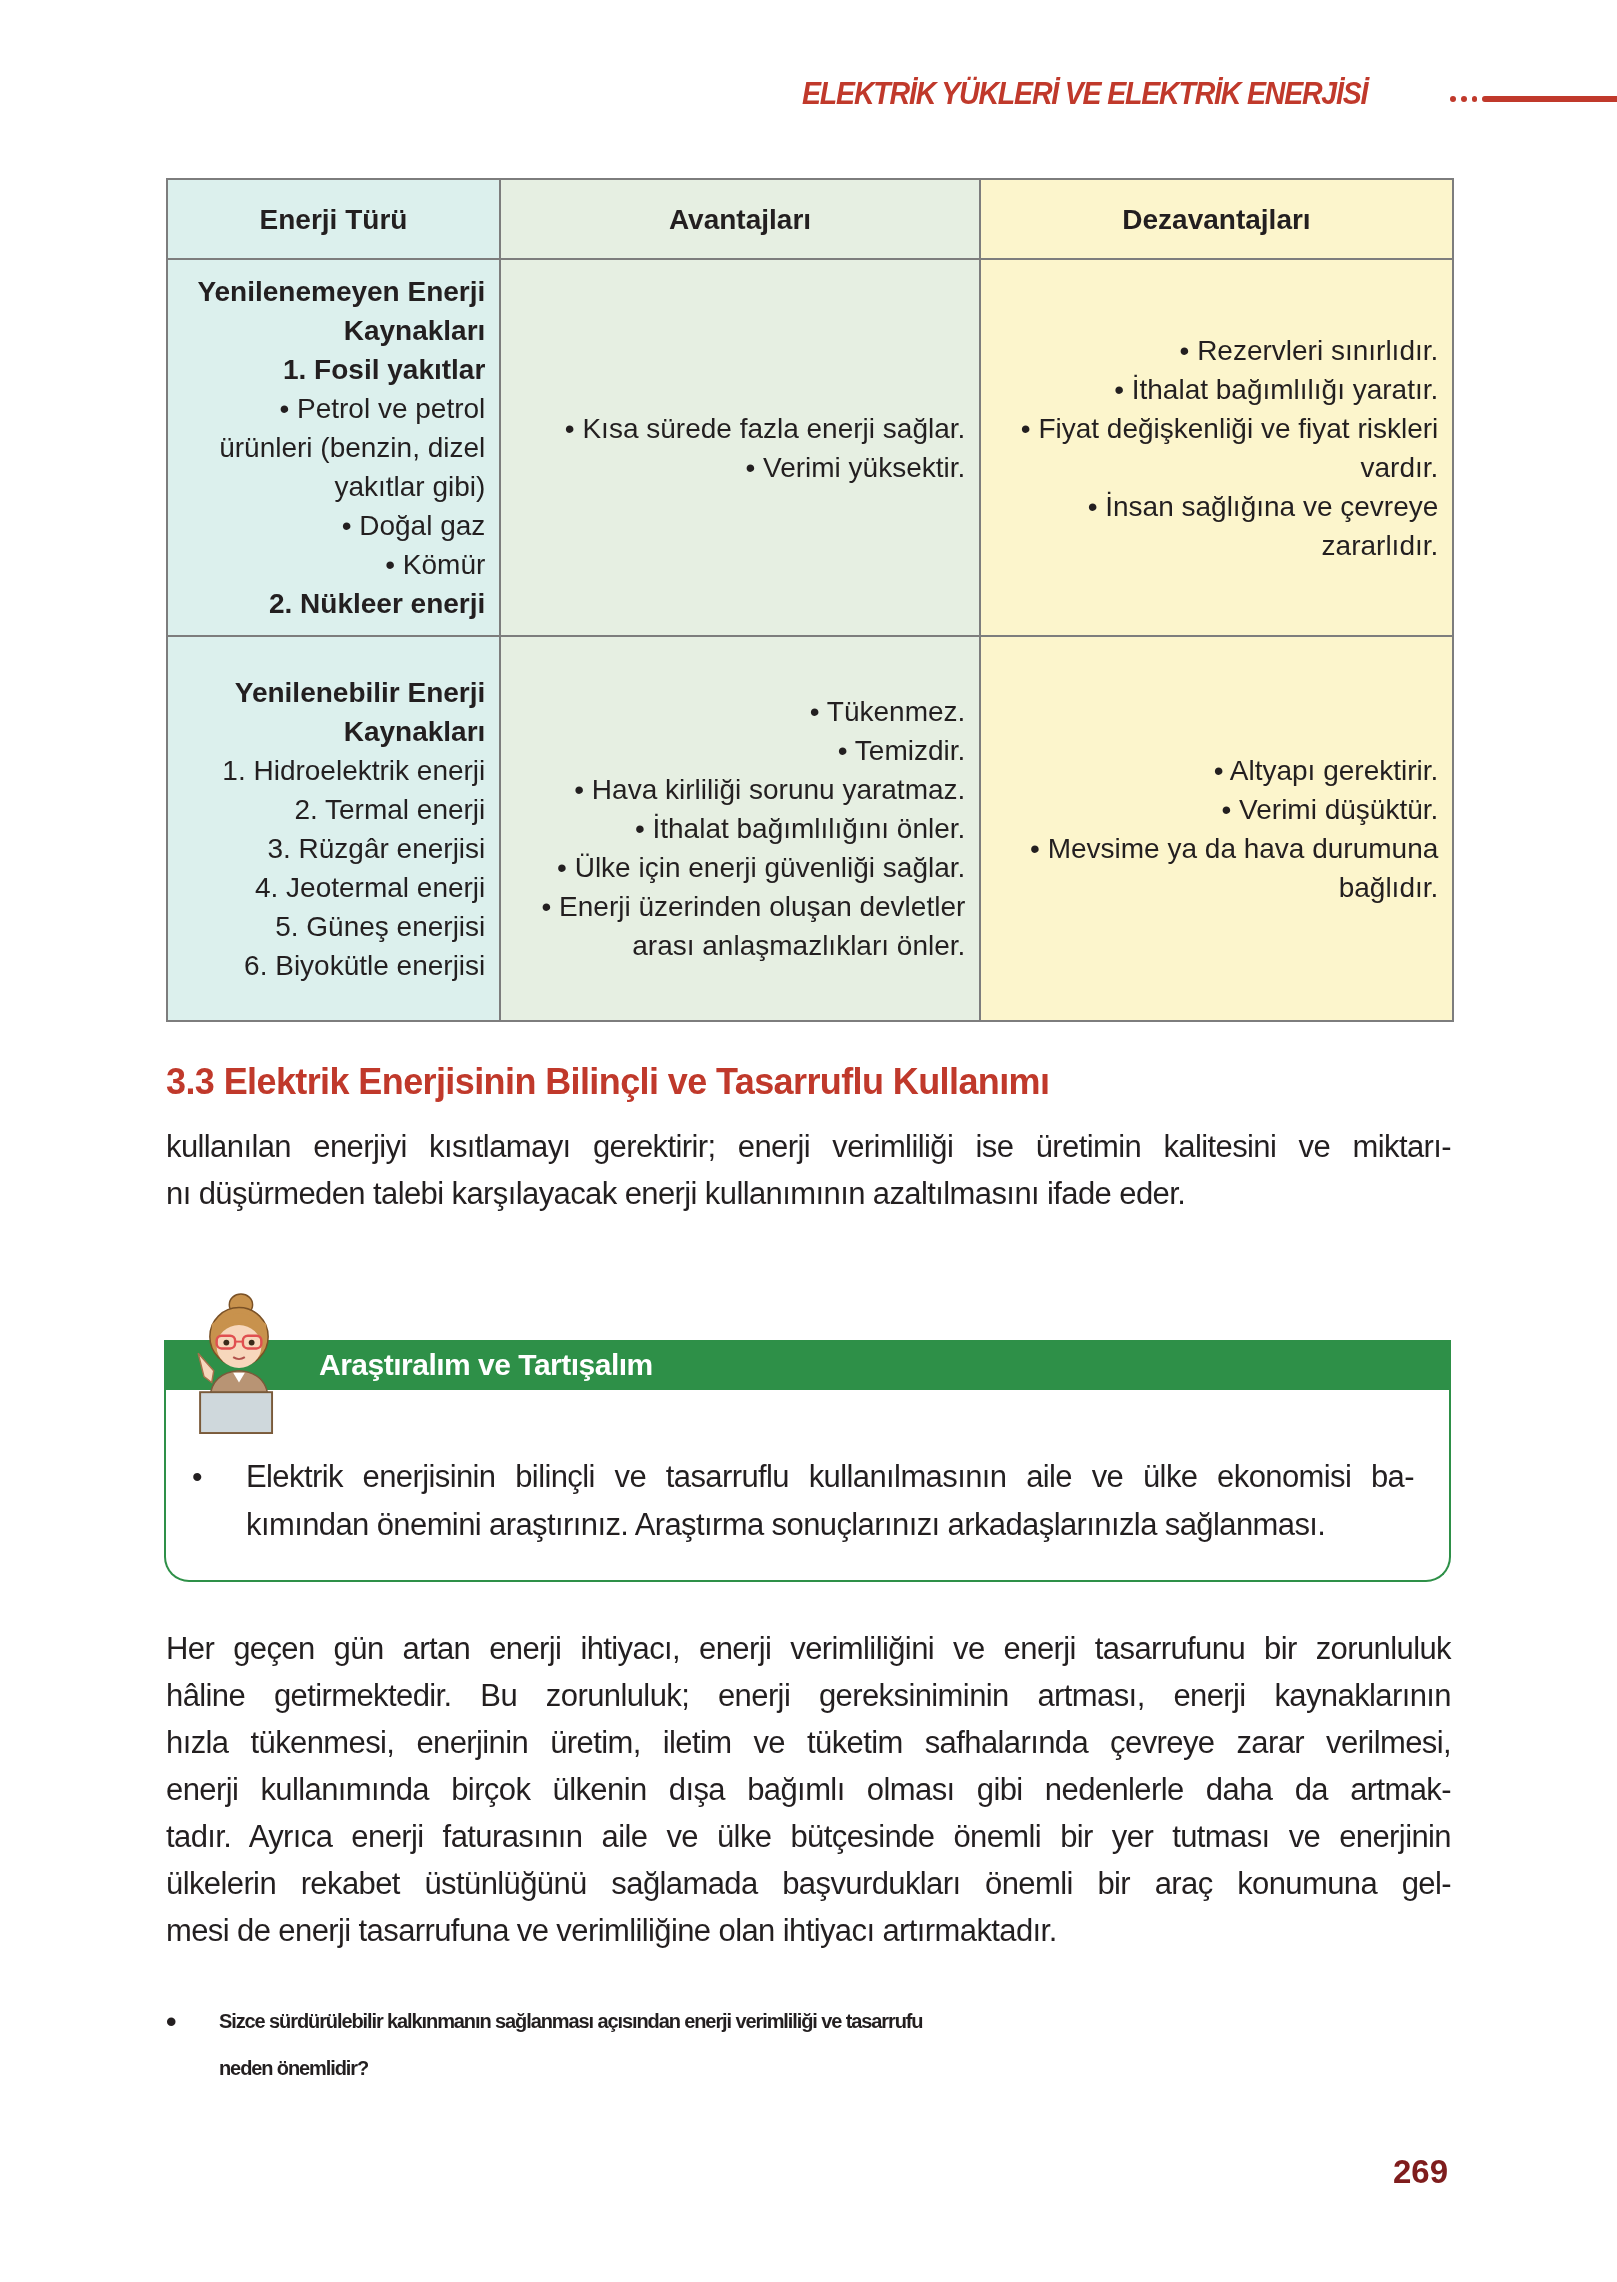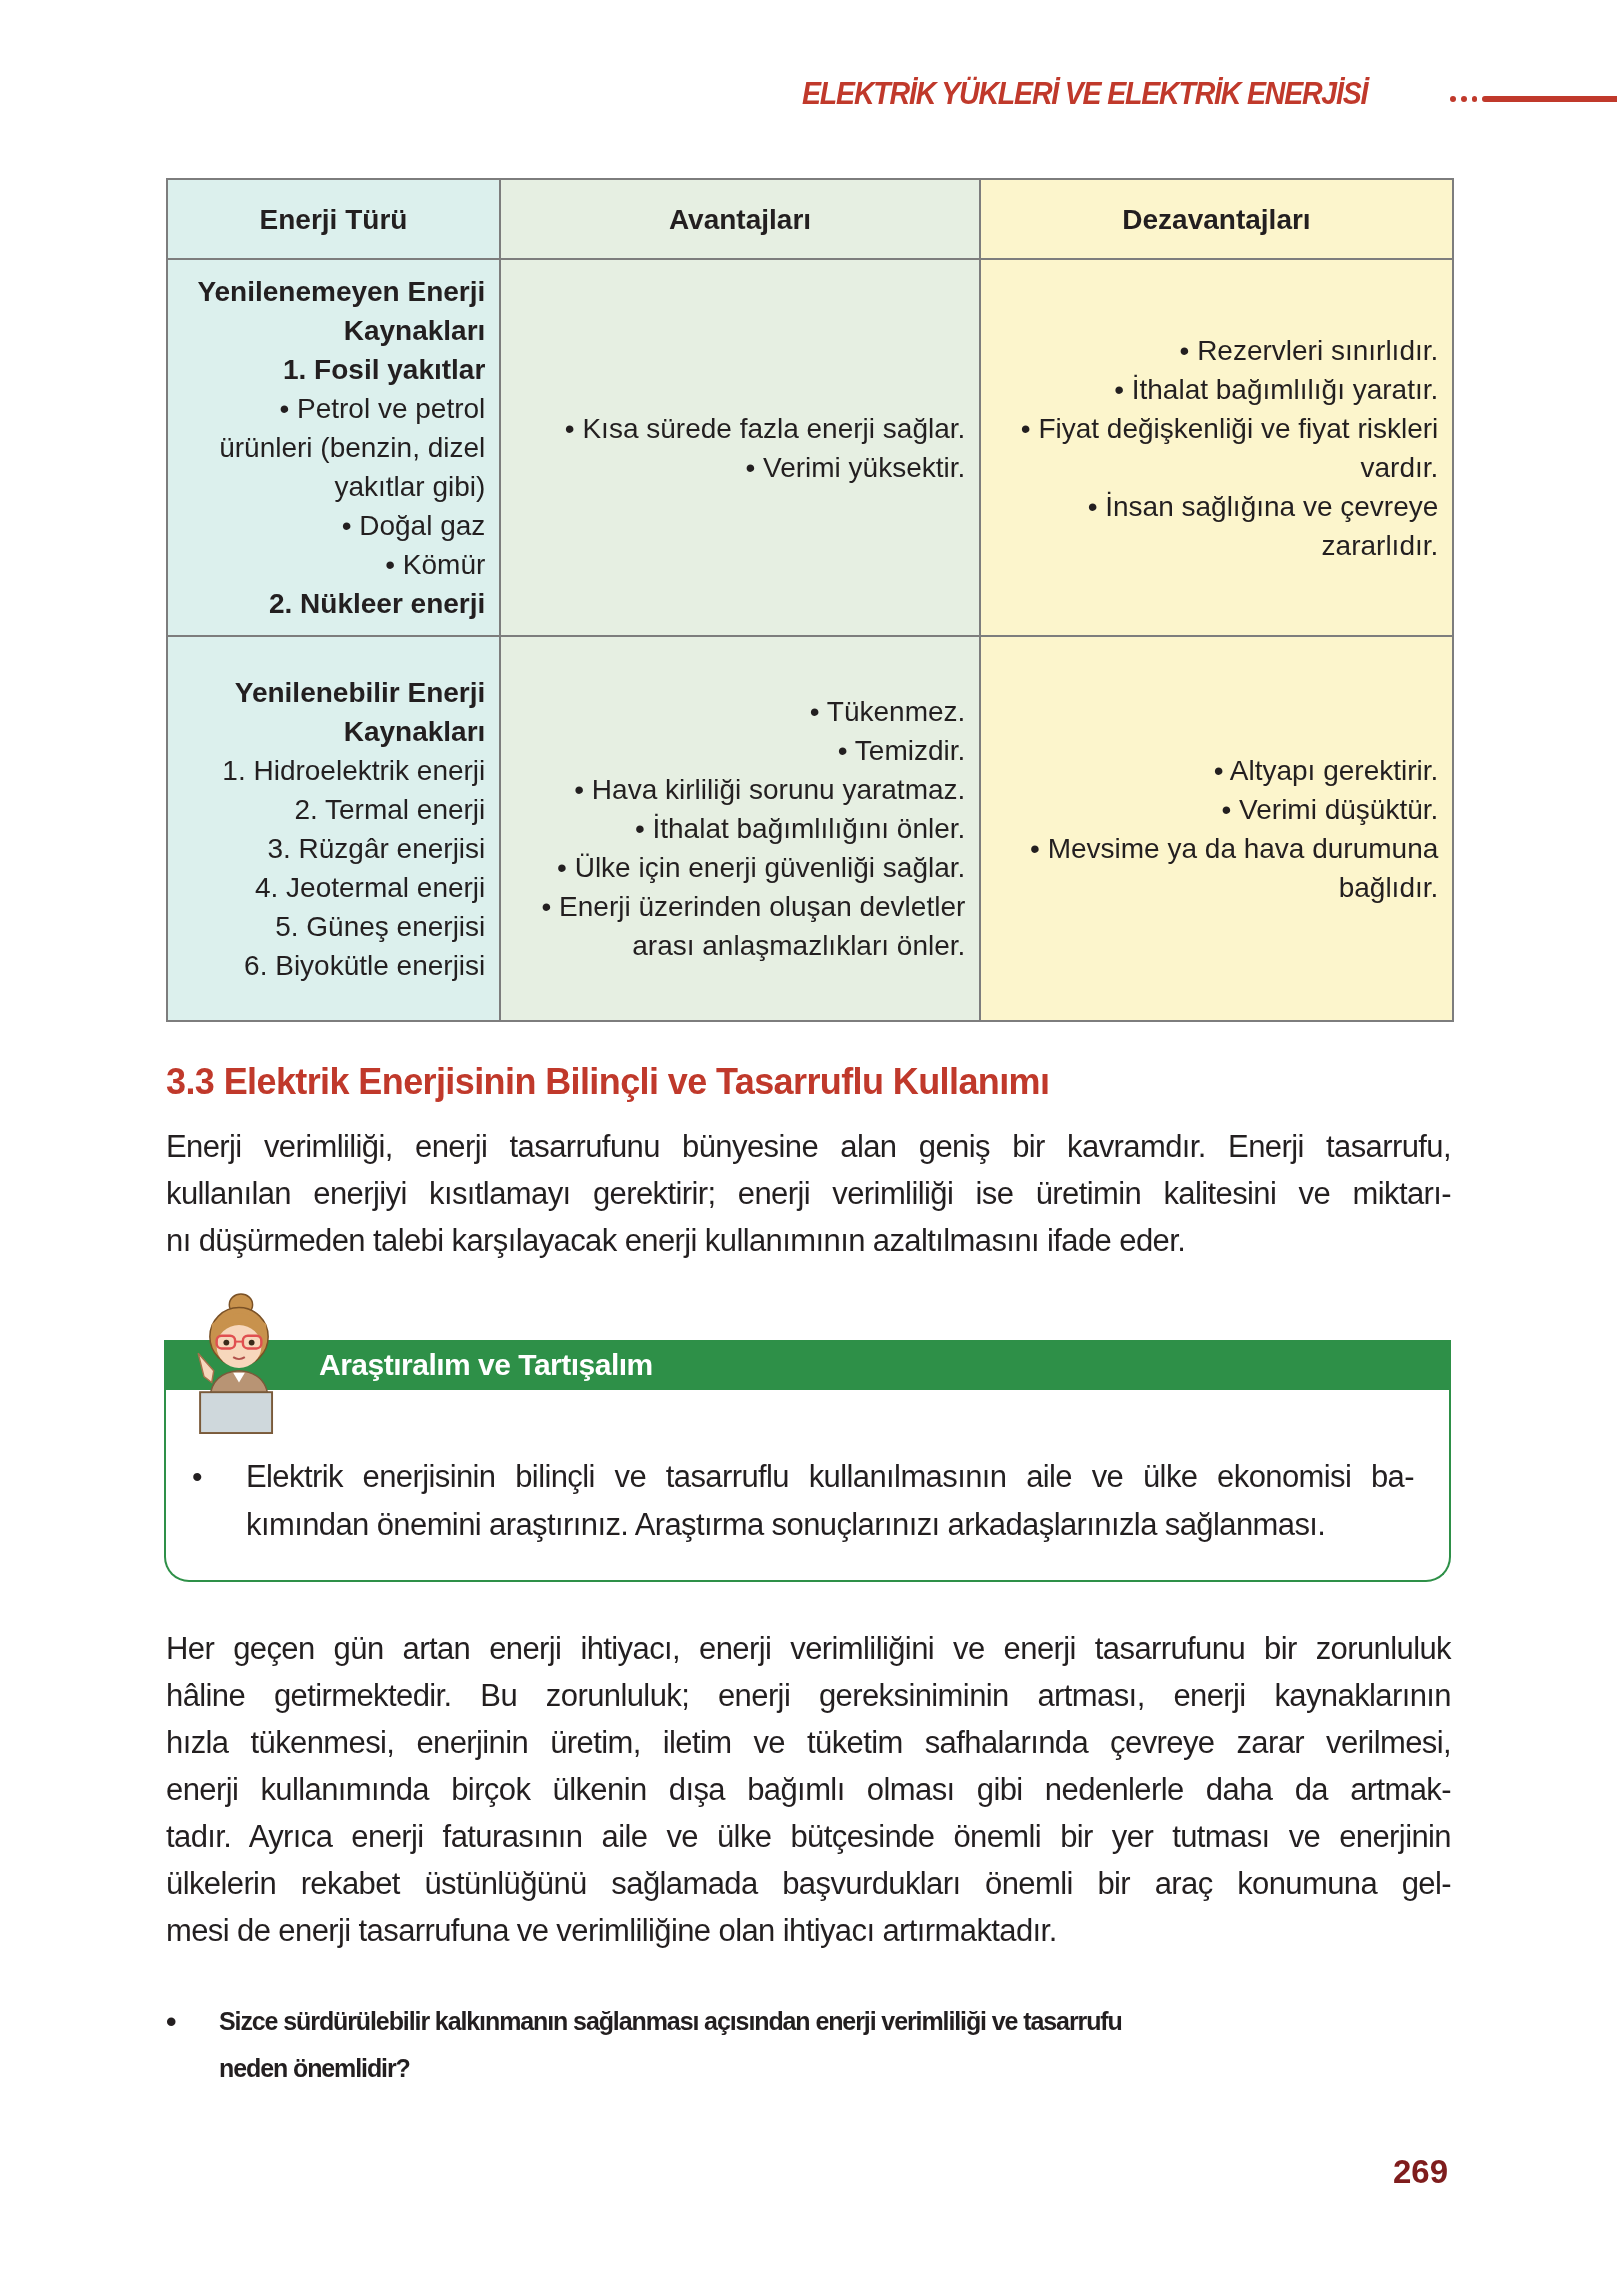--- a/index.html
+++ b/index.html
@@ -71,21 +71,21 @@
   }
   .activity-text {
     position: absolute; left: 246px; top: 1453px; width: 1168px; font-size: 31px; line-height: 48px;
     letter-spacing: -0.6px;
   }
   .activity-text .ln { display: block; white-space: nowrap; text-align-last: justify; }
   .activity-text .ln.last { text-align-last: left; }
 
   .question-bullet { position: absolute; left: 166px; top: 1998px; font-size: 30px; line-height: 47px; font-weight: bold; }
   .question {
-    position: absolute; left: 219px; top: 1998px; width: 1232px; font-size: 25px; line-height: 47px;
+    position: absolute; left: 219px; top: 1998px; width: 1232px; font-size: 20px; line-height: 47px;
     font-weight: bold; letter-spacing: -1.1px;
   }
   .question .ln { display: block; white-space: nowrap; }
   .page-number {
     position: absolute; left: 1393px; top: 2153px; font-size: 33px; font-weight: bold; color: #7f1d1d;
   }
 </style>
 </head>
 <body>
 
@@ -163,21 +163,20 @@
         <span class="line">• Verimi düşüktür.</span>
         <span class="line">• Mevsime ya da hava durumuna</span>
         <span class="line">bağlıdır.</span>
       </td>
     </tr>
   </tbody>
 </table>
 
 <div class="section-title">3.3 Elektrik Enerjisinin Bilinçli ve Tasarruflu Kullanımı</div>
 <div class="para intro">
-  <span class="ln">Enerji verimliliği, enerji tasarrufunu bünyesine alan geniş bir kavramdır. Enerji tasarrufu,</span>
   <span class="ln">kullanılan enerjiyi kısıtlamayı gerektirir; enerji verimliliği ise üretimin kalitesini ve miktarı-</span>
   <span class="ln last">nı düşürmeden talebi karşılayacak enerji kullanımının azaltılmasını ifade eder.</span>
 </div>
 
 <div class="activity"></div>
 <div class="activity-bar"></div>
 <div class="activity-title">Araştıralım ve Tartışalım</div>
 <svg class="teacher" viewBox="0 0 100 145">
   <ellipse cx="52" cy="12" rx="12" ry="11" fill="#c8924d" stroke="#7a5126" stroke-width="1.5"></ellipse>
   <ellipse cx="50" cy="45" rx="30" ry="30" fill="#c8924d" stroke="#7a5126" stroke-width="1.5"></ellipse>

